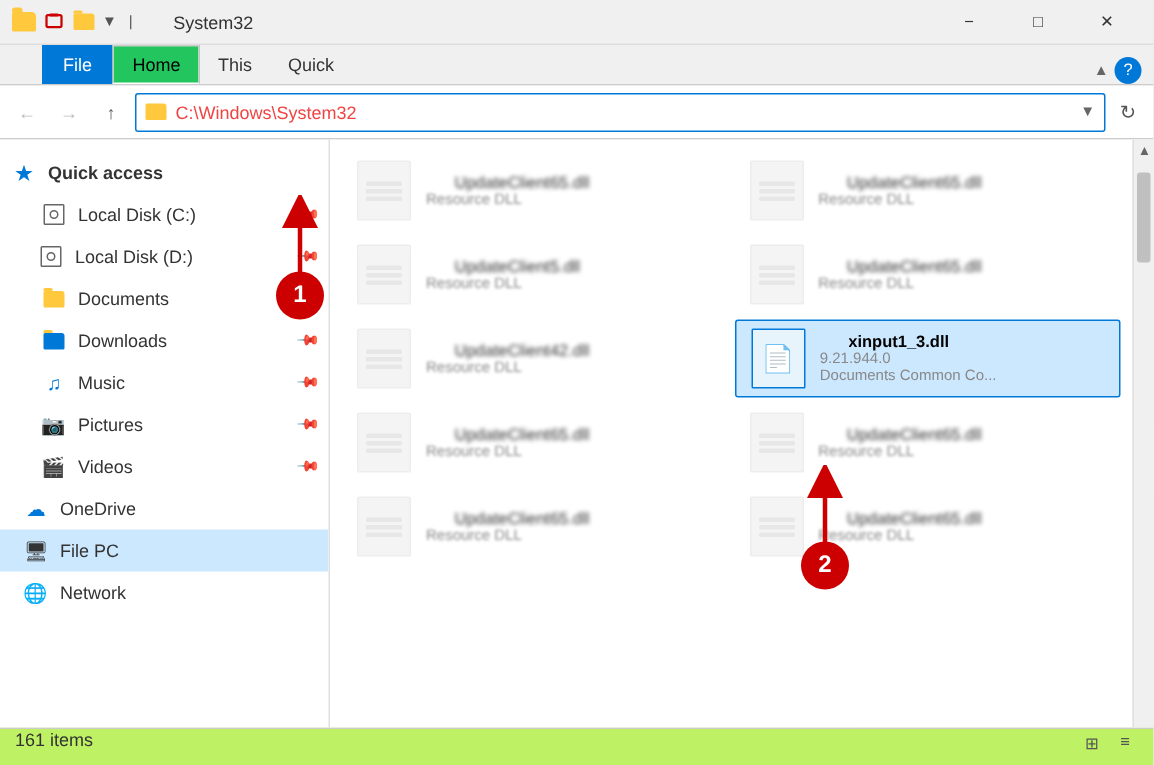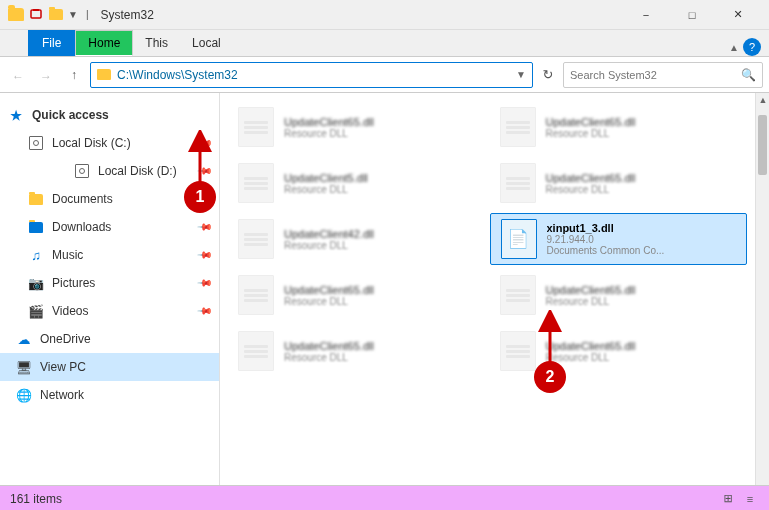--- a/index.html
+++ b/index.html
@@ -163,21 +163,21 @@
     }
     .address-folder-icon {
       width: 14px;
       height: 11px;
       background: #ffc83d;
       border-radius: 1px 2px 1px 1px;
       flex-shrink: 0;
     }
     .address-text {
       font-size: 12px;
-      color: #0369a1;
+      color: #ef4444;
       flex: 1;
     }
     .address-chevron {
       font-size: 10px;
       color: #666;
       cursor: pointer;
     }
     .address-refresh {
       width: 22px;
       height: 22px;
@@ -363,20 +363,21 @@
       border-radius: 1px;
     }
     .file-info { flex: 1; min-width: 0; }
     .file-name {
       font-size: 11px;
       color: #333;
       white-space: nowrap;
       overflow: hidden;
       text-overflow: ellipsis;
       filter: blur(1.5px);
+      margin-left: 19px;
     }
     .file-desc {
       font-size: 10px;
       color: #888;
       filter: blur(1px);
     }
 
     
     .scrollbar {
       width: 14px;
@@ -389,24 +390,24 @@
       background: #c0c0c0;
       margin: 2px;
       border-radius: 2px;
       height: 60px;
       margin-top: 8px;
     }
 
     
     .status-bar {
       height: 26px;
-      background: #f0abfc;
+      background: #bef264;
       border-top: 1px solid #ccc;
       display: flex;
-      align-items: center;
+      align-items: flex-start;
       padding: 0 10px;
       font-size: 12px;
       color: #333;
     }
     .status-right {
       margin-left: auto;
       display: flex;
       align-items: center;
       gap: 4px;
     }
@@ -455,65 +456,61 @@
       </svg>
     </div>
     <div class="title-bar-icon">
       <div style="width:14px;height:11px;background:#ffc83d;border-radius:1px 2px 1px 1px;position:relative;">
         <div style="position:absolute;top:-2px;left:0;width:6px;height:2px;background:#ffc83d;border-radius:1px 1px 0 0;"></div>
       </div>
     </div>
     <div style="font-size:10px;color:#555;cursor:pointer;">▼</div>
     <div style="font-size:10px;color:#555;margin-left:4px;">|</div>
   </div>
-  <span style="font-size:12px;color:#333;margin-left:4px;">System32</span>
+  <span style="font-size:12px;color:#333;margin-left:19px;">System32</span>
   <div class="window-controls">
     <div class="win-btn">−</div>
     <div class="win-btn">□</div>
     <div class="win-btn close">✕</div>
   </div>
 </div>
 
 <div class="ribbon">
   <div class="ribbon-tabs">
     <div class="ribbon-tab-file">
       <span>File</span>
     </div>
     <div class="ribbon-tab active">
       <span>Home</span>
     </div>
     <div class="ribbon-tab">
       <span>This</span>
     </div>
     <div class="ribbon-tab">
-      <span>Local</span>
+      <span>Quick</span>
     </div>
     <div class="ribbon-right">
       <div class="ribbon-chevron">▲</div>
       <div class="help-btn">?</div>
     </div>
   </div>
 </div>
 
 <div class="address-bar-area">
   <div class="nav-btn disabled">←</div>
   <div class="nav-btn disabled">→</div>
   <div class="nav-btn">↑</div>
 
   <div class="address-box">
     <div class="address-folder-icon"></div>
     <span class="address-text">C:\Windows\System32</span>
     <span class="address-chevron">▼</span>
   </div>
   <div class="address-refresh">↻</div>
 
-  <div class="search-box">
-    <input class="search-input" type="text" readonly="" placeholder="Search System32" style="">
-    <div class="search-icon-btn">🔍</div>
-  </div>
 </div>
 
 <div class="main-content">
 
   <div class="sidebar">
 
     <div class="sidebar-item section-header">
       <div class="sidebar-item-icon">
         <span class="star-icon">★</span>
       </div>
@@ -523,21 +520,21 @@
     <div class="sidebar-item" style="padding-left:28px;">
       <div class="sidebar-item-icon">
         <div class="disk-icon">
             <div class="disk-inner"></div>
           </div>
       </div>
       <span class="sidebar-item-label">Local Disk (C:)</span>
       <span class="pin-icon">📌</span>
     </div>
 
-    <div class="sidebar-item" style="padding-left:46px;margin-left:28px;">
+    <div class="sidebar-item" style="padding-left:26px;">
       <div class="sidebar-item-icon">
         <div class="disk-icon">
             <div class="disk-inner"></div>
           </div>
       </div>
       <span class="sidebar-item-label">Local Disk (D:)</span>
       <span class="pin-icon">📌</span>
     </div>
 
     <div class="sidebar-item" style="padding-left:28px;">
@@ -584,21 +581,21 @@
       <div class="sidebar-item-icon">
         <span class="onedrive-icon">☁</span>
       </div>
       <span class="sidebar-item-label">OneDrive</span>
     </div>
 
     <div class="sidebar-item active">
       <div class="sidebar-item-icon">
         <span class="pc-icon">🖥</span>
       </div>
-      <span class="sidebar-item-label">View PC</span>
+      <span class="sidebar-item-label">File PC</span>
     </div>
 
     <div class="sidebar-item">
       <div class="sidebar-item-icon">
         <span class="network-icon">🌐</span>
       </div>
       <span class="sidebar-item-label">Network</span>
     </div>
   </div>
 

